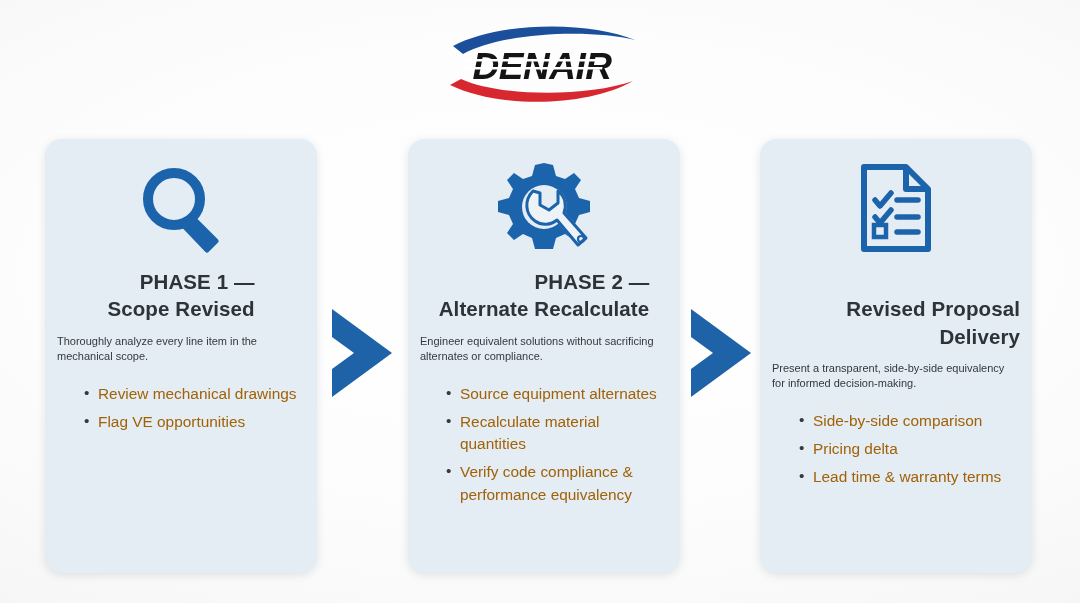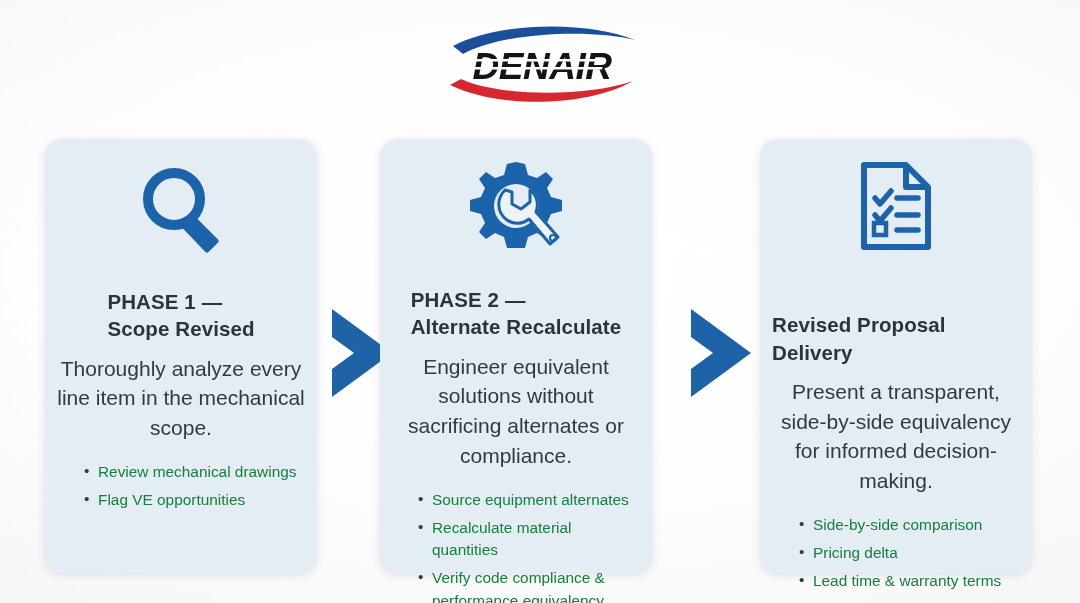--- a/index.html
+++ b/index.html
@@ -48,62 +48,62 @@
     background: #e4ecf4;
     border-radius: 17px;
     box-shadow: 0 2px 9px rgba(80, 100, 125, 0.17);
     box-sizing: border-box;
     padding: 0 12px;
     display: flex;
     flex-direction: column;
     align-items: center;
   }
   #card-1 { left: 45px; }
-  #card-2 { left: 380px; }
+  #card-2 { left: 408px; }
   #card-3 { left: 760px; }
 
   .card-icon {
     margin-top: 21px;
     height: 96px;
     display: flex;
     align-items: center;
     justify-content: center;
   }
   .card-icon svg { display: block; }
 
   .card-title {
-    margin-top: 32px;
-    text-align: left;
+    margin-top: 12px;
+    text-align: right;
     font-size: 20.5px;
     font-weight: bold;
     line-height: 1.33;
     color: #2d3338;
     letter-spacing: 0.1px;
   }
   .card-desc {
     margin-top: 11px;
-    text-align: center;
-    font-size: 21px;
+    text-align: left;
+    font-size: 11px;
     line-height: 1.42;
     color: #34393e;
     max-width: 252px;
   }
   .card-bullets {
     margin: 18px 0 0 0;
     padding: 0 0 0 19px;
     align-self: flex-start;
     list-style: none;
     width: 100%;
     box-sizing: border-box;
   }
   .card-bullets li {
     position: relative;
     font-size: 15.4px;
     line-height: 1.48;
-    color: #15803d;
+    color: #a16207;
     padding-left: 14px;
     margin-bottom: 5px;
   }
   .card-bullets li::before {
     content: "•";
     position: absolute;
     left: 0;
     top: -1px;
     font-size: 15.4px;
     color: #34393e;

